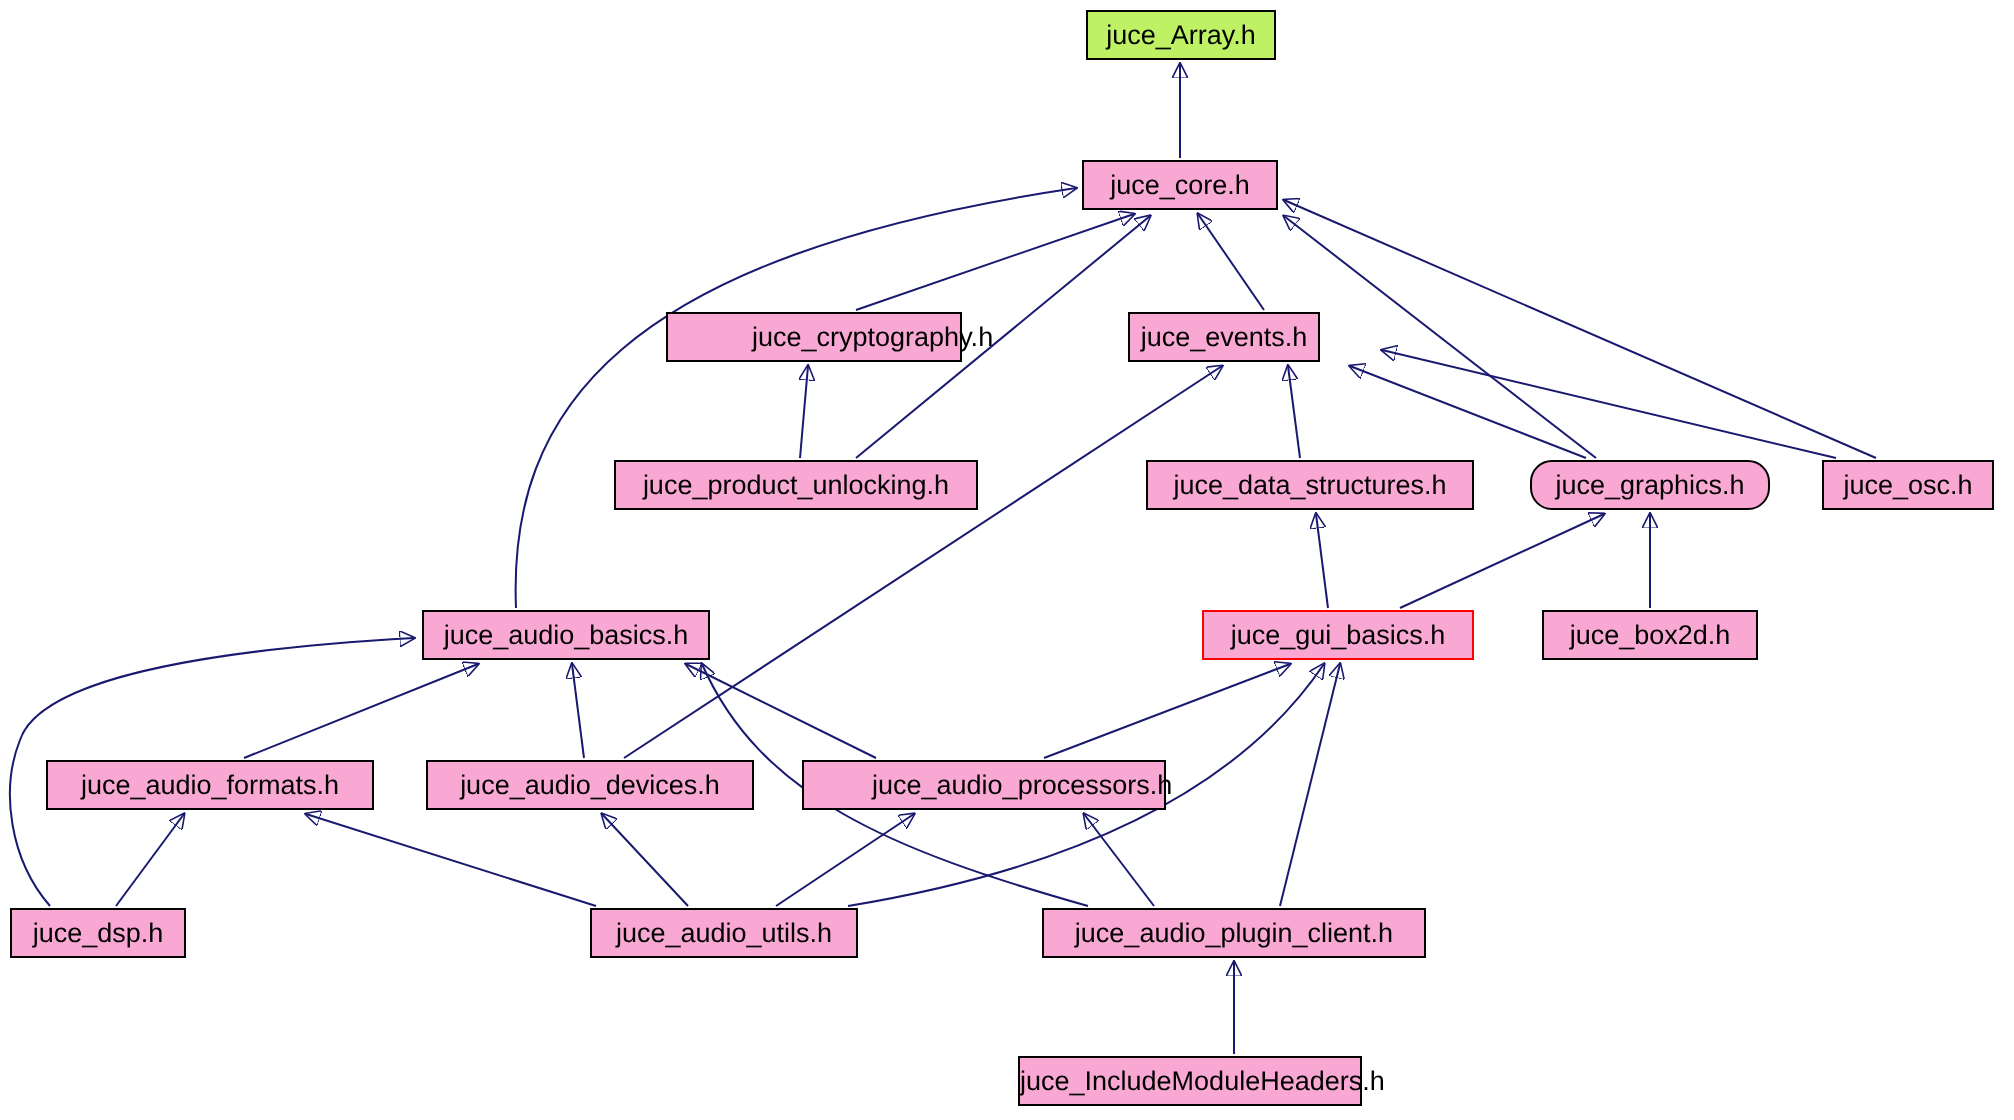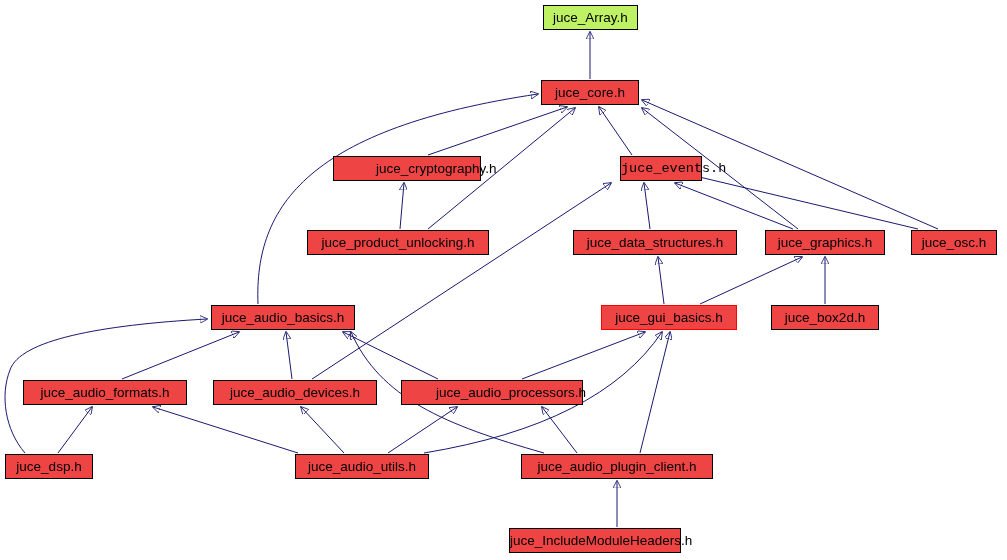--- a/index.html
+++ b/index.html
@@ -24,21 +24,21 @@
   svg.edge-layer path {
     fill: none;
     stroke: #191970;
     stroke-width: 1;
   }
   .node {
     position: absolute;
     box-sizing: border-box;
     height: 25px;
     border: 1px solid #000000;
-    background: #ef4444;
+    background: #f9a8d4;
     color: #000000;
     font-size: 13.5px;
     line-height: 23px;
     text-align: center;
     white-space: nowrap;
     cursor: pointer;
   }
   .node.shaded { background: #bef264; }
   .node.highlighted { border-color: #ff0000; }
 </style>
@@ -83,27 +83,27 @@
     <path d="M577,453 L542,407" marker-end="url(#arrow)"></path>
     <path d="M617,527 L617,481" marker-end="url(#arrow)"></path>
   </svg>
 
   <div class="node shaded" style="left:543px; top:5px; width:95px;">juce_Array.h</div>
 
   <div class="node" style="left:541px; top:80px; width:98px;">juce_core.h</div>
 
   <div class="node" style="left:333px; top:156px; width:148px;padding-left:42px;">juce_cryptography.h</div>
 
-  <div class="node" style="left:620px; top:156px; width:82px;font-family:Liberation Mono, monospace;">juce_events.h</div>
+  <div class="node" style="left:564px; top:156px; width:96px;">juce_events.h</div>
 
   <div class="node" style="left:307px; top:230px; width:182px;">juce_product_unlocking.h</div>
 
   <div class="node" style="left:573px; top:230px; width:164px;">juce_data_structures.h</div>
 
-  <div class="node" style="left:765px; top:230px; width:120px;">juce_graphics.h</div>
+  <div class="node" style="left:765px; top:230px; width:120px;border-radius:11px;">juce_graphics.h</div>
 
   <div class="node" style="left:911px; top:230px; width:86px;">juce_osc.h</div>
 
   <div class="node" style="left:211px; top:305px; width:144px;">juce_audio_basics.h</div>
 
   <div class="node highlighted" style="left:601px; top:305px; width:136px;">juce_gui_basics.h</div>
 
   <div class="node" style="left:771px; top:305px; width:108px;">juce_box2d.h</div>
 
   <div class="node" style="left:23px; top:380px; width:164px;">juce_audio_formats.h</div>

